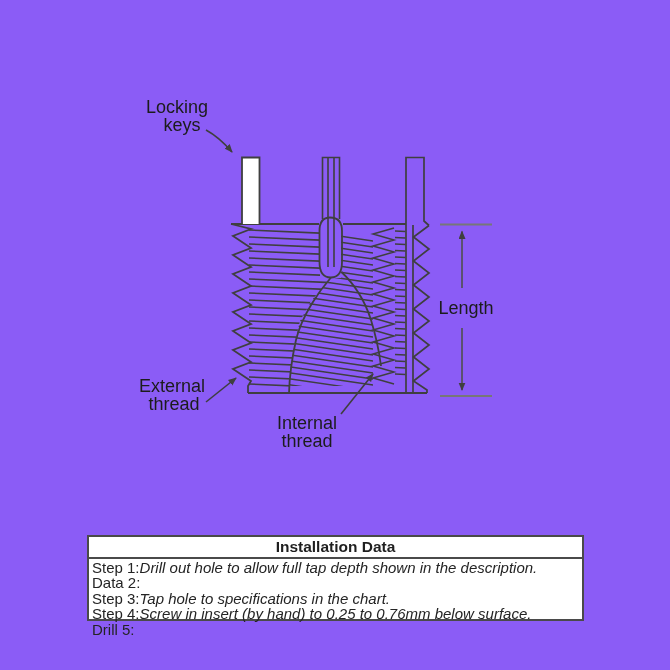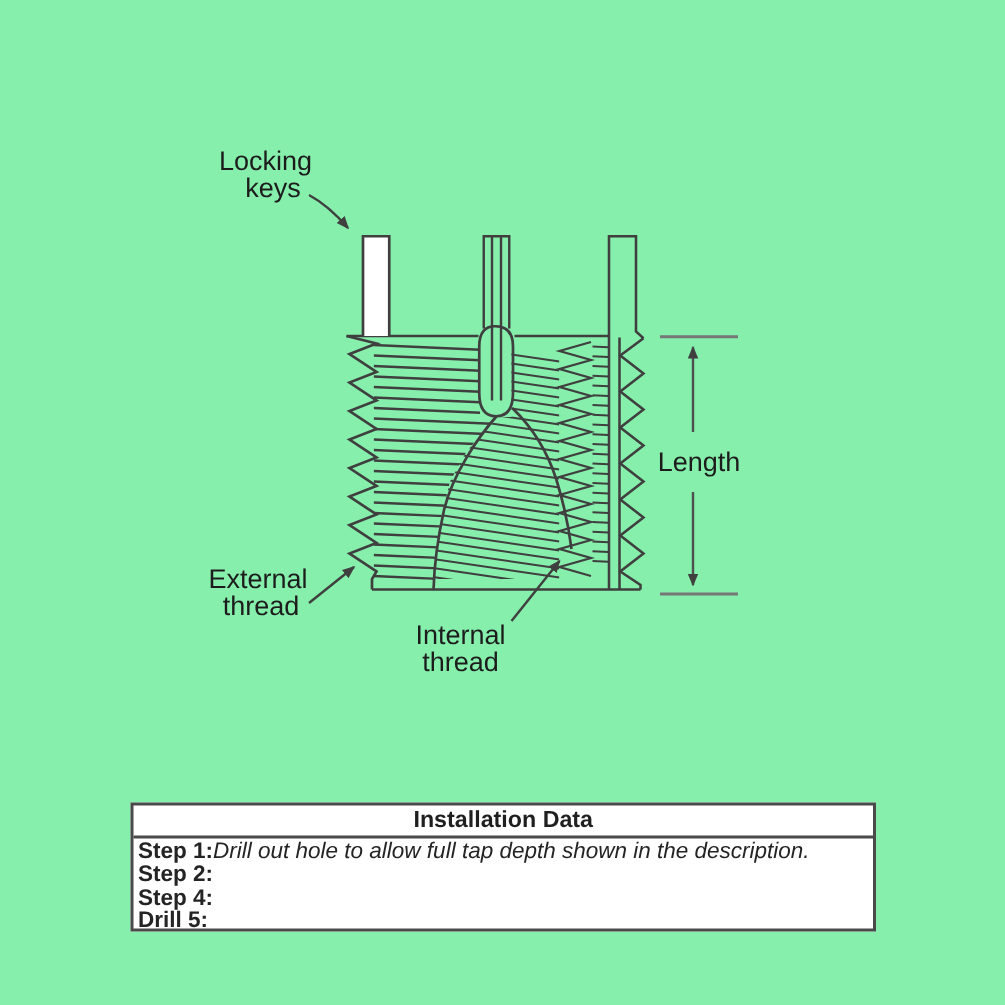--- a/index.html
+++ b/index.html
@@ -1,36 +1,36 @@
 <!DOCTYPE html>
 <html><head>
 <meta charset="utf-8">
 <style>
   html,body{margin:0;padding:0;background:#fff;}
   .canvas{
-    position:relative;width:670px;height:670px;background:#86efac;
+    position:relative;width:670px;height:670px;background:#8b5cf6;
     font-family:"Liberation Sans", sans-serif;overflow:hidden;
   }
   svg.diagram{position:absolute;left:0;top:0;}
   svg.diagram text{
     font-family:"Liberation Sans", sans-serif;
     fill:#1c1c1c;font-size:18px;
   }
   .inst-table{
     position:absolute;left:87px;top:535px;width:497px;height:86px;
     border:2px solid #4a4a4a;box-sizing:border-box;background:#fff;
     color:#242424;font-size:15px;
   }
   .inst-title{
     height:20px;line-height:20px;text-align:center;font-weight:bold;
     font-size:15.5px;border-bottom:2px solid #4a4a4a;color:#1f1f1f;
   }
   .inst-body{padding:1px 2px 0 3px;}
   .trow{display:flex;line-height:15.4px;}
-  .tlabel{flex:0 0 45px;font-weight:bold;white-space:nowrap;}
+  .tlabel{flex:0 0 45px;font-weight:normal;white-space:nowrap;}
   .ttext{flex:1;white-space:nowrap;font-style:italic;}
 </style>
 </head>
 <body>
 
 <div class="canvas">
 
   <svg class="diagram" width="670" height="670" viewBox="0 0 670 670">
     <defs>
       <marker id="ah" markerWidth="9" markerHeight="8" refX="7.5" refY="3.5" orient="auto-start-reverse" markerUnits="userSpaceOnUse">
@@ -98,24 +98,29 @@
   </svg>
 
   <div class="inst-table">
     <div class="inst-title">Installation Data</div>
     <div class="inst-body">
       <div class="trow">
         <span class="tlabel">Step 1:</span>
         <span class="ttext">Drill out hole to allow full tap depth shown in the description.</span>
       </div>
       <div class="trow">
-        <span class="tlabel">Step 2:</span>
+        <span class="tlabel">Data 2:</span>
+      </div>
+      <div class="trow">
+        <span class="tlabel">Step 3:</span>
+        <span class="ttext">Tap hole to specifications in the chart.</span>
       </div>
       <div class="trow">
         <span class="tlabel">Step 4:</span>
+        <span class="ttext">Screw in insert (by hand) to 0.25 to 0.76mm below surface.</span>
       </div>
       <div class="trow">
         <span class="tlabel">Drill 5:</span>
       </div>
     </div>
   </div>
 
 </div>
 
 </body></html>

